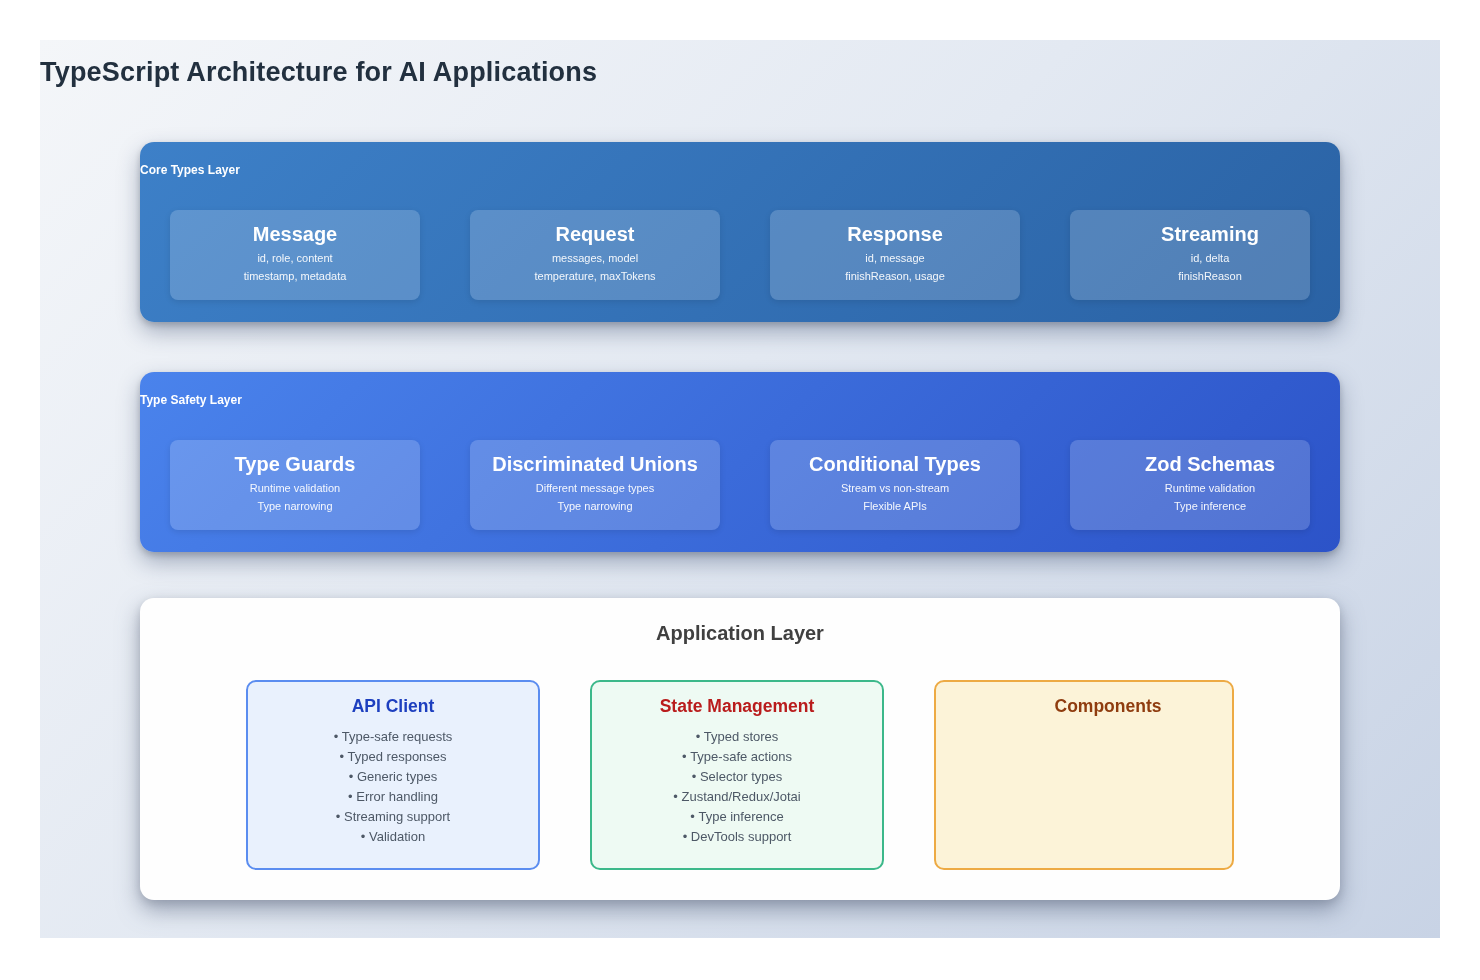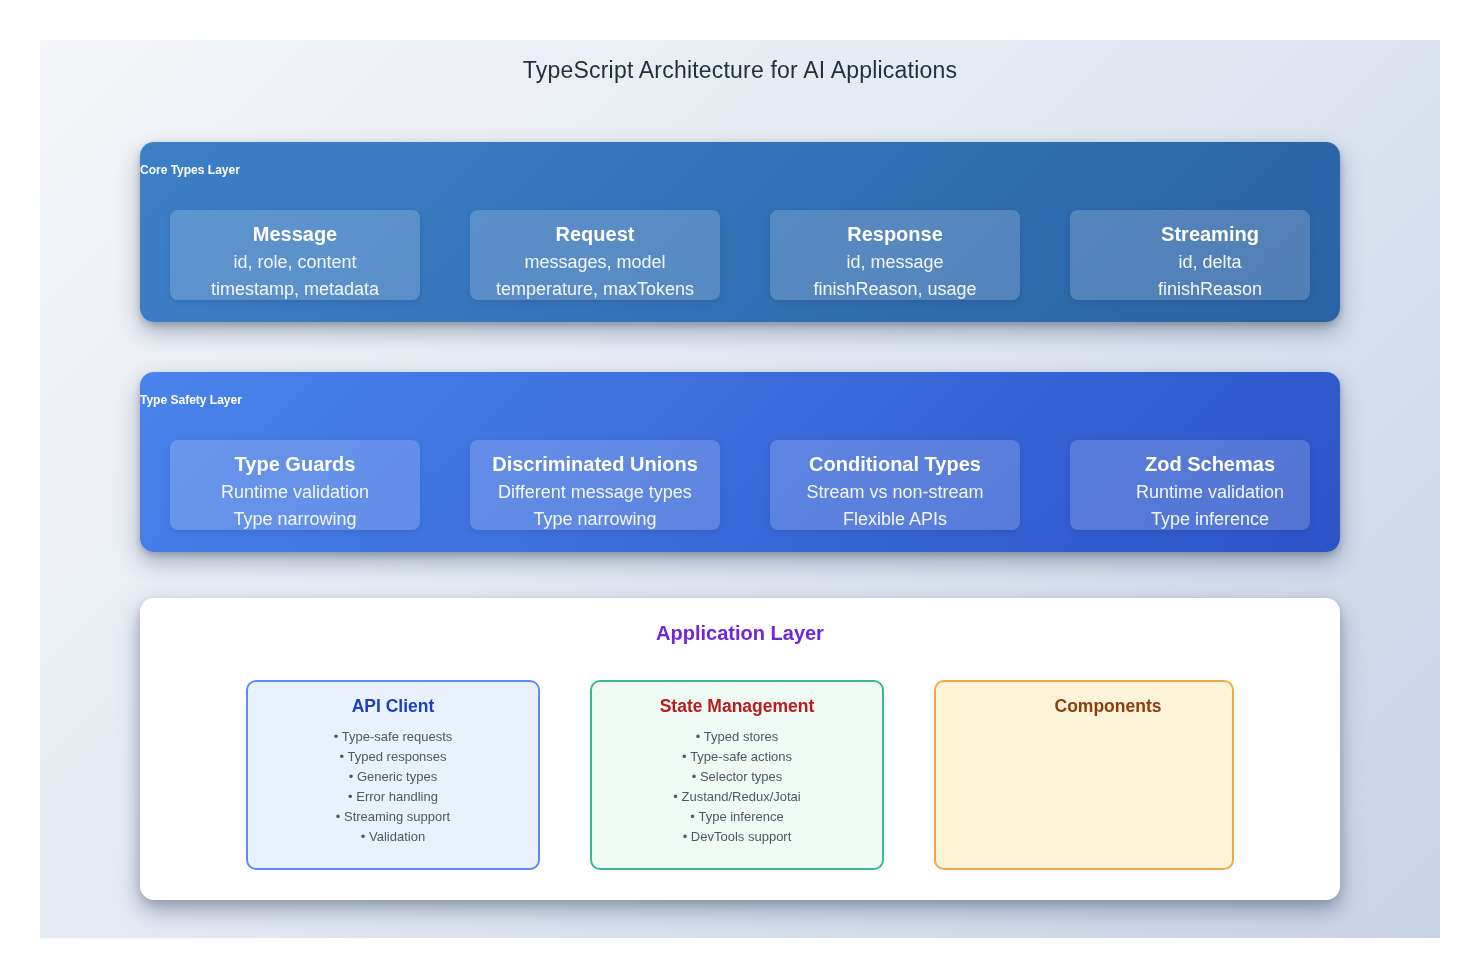--- a/index.html
+++ b/index.html
@@ -3,21 +3,21 @@
 <meta charset="utf-8">
 <style>
   * { margin:0; padding:0; box-sizing:border-box; }
   html,body { width:1480px; height:980px; background:#ffffff; font-family:"Liberation Sans", sans-serif; }
   .canvas {
     position:absolute; left:40px; top:40px; width:1400px; height:898px;
     background: linear-gradient(135deg, #f4f6f9 0%, #e3e9f2 45%, #c8d3e5 100%);
   }
   .main-title {
     position:absolute; top:17px; left:0; width:100%;
-    text-align:center; font-size:23px; font-weight:normal; color:#22303f;
+    font-size:27px; font-weight:bold; color:#22303f;
     letter-spacing:0.2px;
   }
   .blue-layer {
     position:absolute; left:100px; width:1200px; height:180px;
     border-radius:14px;
     box-shadow: 0 10px 22px rgba(30,50,90,0.35), 0 3px 6px rgba(0,0,0,0.18);
   }
   .layer-core   { top:102px; }
   .layer-safety { top:332px; }
   .layer-title {
@@ -29,30 +29,30 @@
     display:flex; justify-content:center; gap:50px;
   }
   .sub-box {
     width:250px; height:90px; border-radius:8px;
     background: rgba(255,255,255,0.18);
     box-shadow: 0 2px 6px rgba(0,0,0,0.10);
     text-align:center; color:#ffffff;
   }
   .sub-box:nth-child(4) { width:240px;padding-left:40px; }
   .sub-box-title { margin-top:13px; font-size:20px; font-weight:bold; }
-  .sub-box-line  { margin-top:6px; font-size:18px; color:rgba(255,255,255,0.93); }
+  .sub-box-line  { margin-top:6px; font-size:11px; color:rgba(255,255,255,0.93); }
   .sub-box-line:first-of-type { margin-top:9px; }
   .app-layer {
     position:absolute; left:100px; top:558px; width:1200px; height:302px;
     background:#fefefe; border-radius:14px;
     box-shadow: 0 10px 22px rgba(90,102,130,0.55), 0 3px 8px rgba(0,0,0,0.12);
   }
   .app-title {
     position:absolute; top:24px; left:0; width:100%;
-    text-align:center; font-size:20px; font-weight:bold; color:#6d28d9;
+    text-align:center; font-size:20px; font-weight:bold; color:#404040;
   }
   .cards {
     position:absolute; top:82px; left:0; width:100%;
     display:flex; justify-content:center; gap:50px;
   }
   .app-card {
     width:294px; height:190px; border:2px solid #999; border-radius:10px;
     text-align:center;
   }
   .app-card:nth-child(3) { width:300px; }

